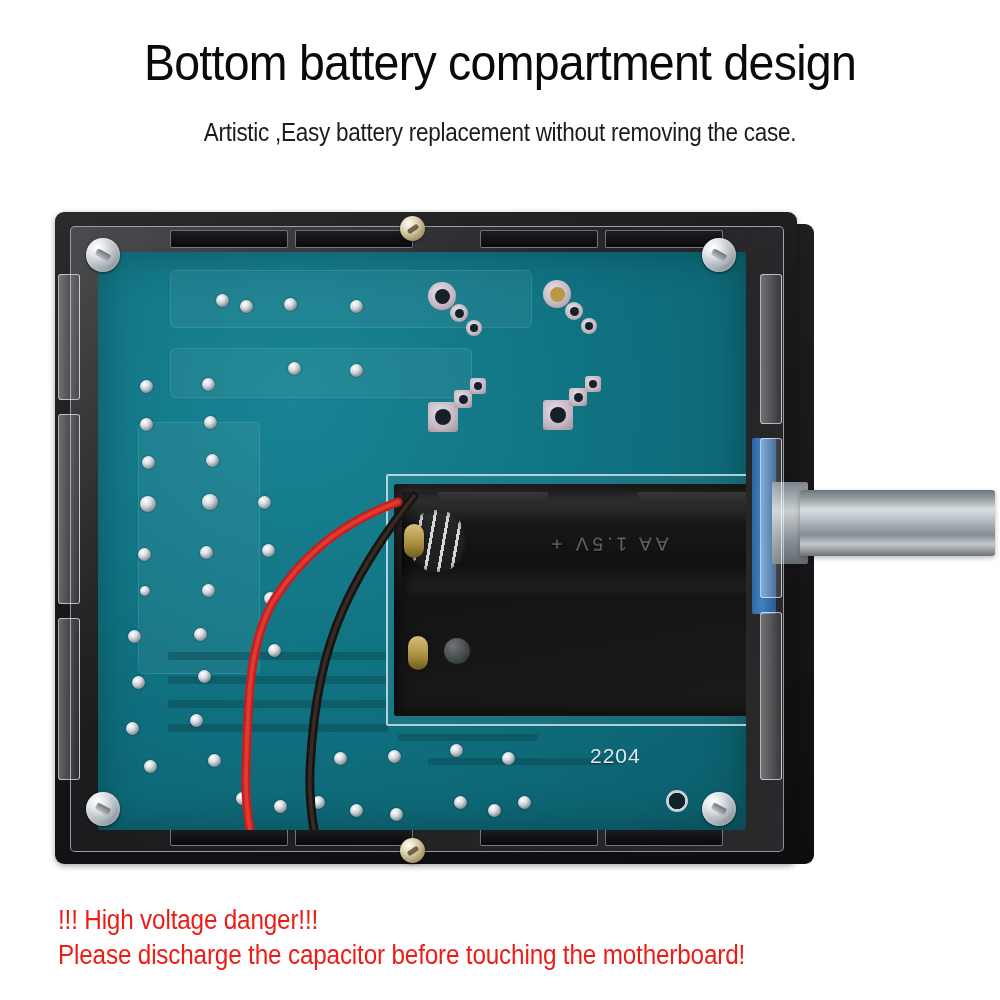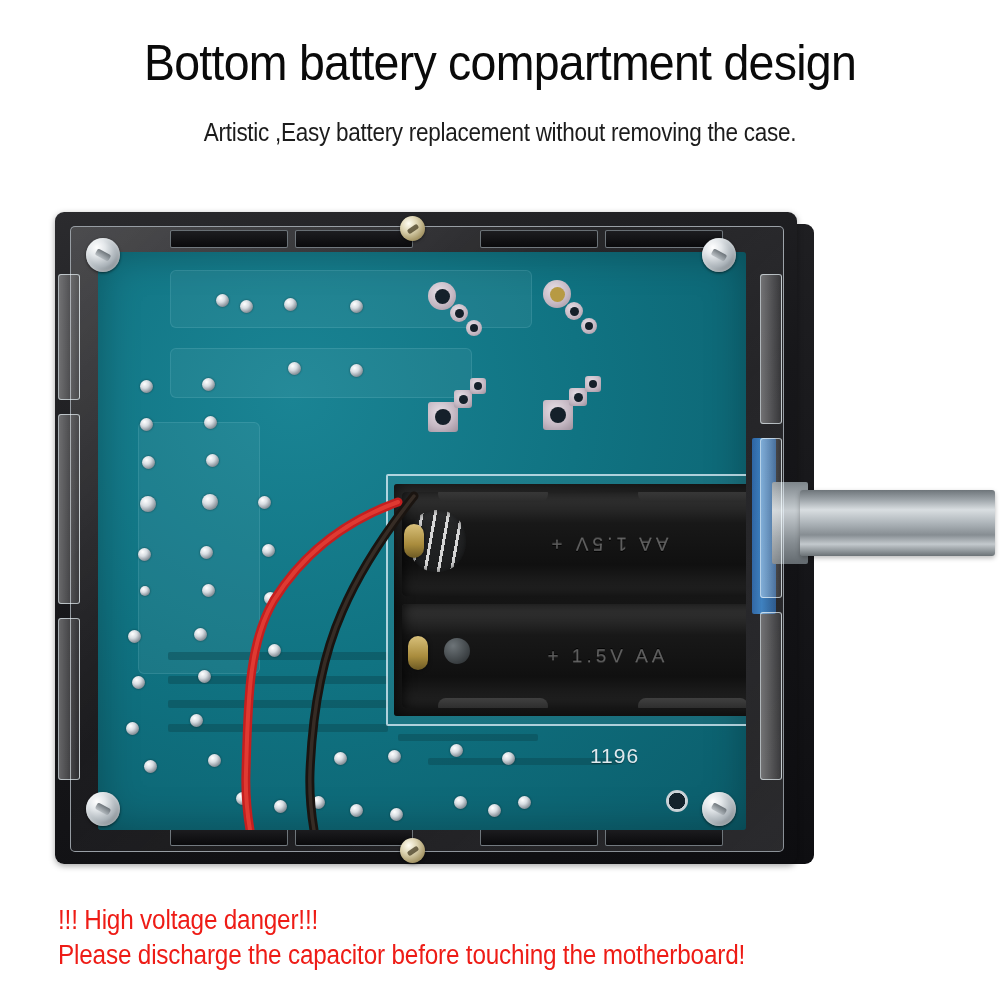--- a/index.html
+++ b/index.html
@@ -485,40 +485,35 @@
     <div class="sj" style="left:252px;top:552px;"></div>
     <div class="sj" style="left:290px;top:498px;"></div>
     <div class="sj" style="left:292px;top:556px;"></div>
     <div class="sj" style="left:352px;top:492px;"></div>
     <div class="sj" style="left:356px;top:544px;"></div>
     <div class="sj" style="left:390px;top:552px;"></div>
     <div class="sj" style="left:404px;top:500px;"></div>
     <div class="sj" style="left:420px;top:544px;"></div>
     <div class="sj" style="left:236px;top:500px;"></div>
 
-    <div class="silk" style="left:492px;top:492px;">1196</div>
+    <div class="silk" style="left:492px;top:492px;">2204</div>
 
     <div class="ringpad" style="left:568px;top:538px;"></div>
 
     <div class="batt-window"></div>
     <div class="batt-holder">
 
       <div class="cell top">
         <div class="rib" style="left:36px;top:-6px;width:110px;"></div>
         <div class="rib" style="left:236px;top:-6px;width:110px;"></div>
         <div class="emboss">AA 1.5V +</div>
       </div>
       <div class="spring" style="left:14px;top:26px;"></div>
       <div class="nub" style="left:10px;top:40px;"></div>
 
-      <div class="cell bot">
-        <div class="rib" style="left:36px;top:94px;width:110px;"></div>
-        <div class="rib" style="left:236px;top:94px;width:110px;"></div>
-        <div class="emboss">+ 1.5V AA</div>
-      </div>
 
       <div class="nub" style="left:14px;top:152px;"></div>
       <div class="plate" style="left:50px;top:154px;"></div>
     </div>
 
     <svg id="wires" viewBox="0 0 648 578">
       <path d="M300,250 C250,268 206,300 176,348 C150,392 150,452 148,520 C147,548 150,566 152,578" fill="none" stroke="#c41f1f" stroke-width="9" stroke-linecap="round"></path>
       <path d="M300,250 C250,268 206,300 176,348 C150,392 150,452 148,520 C147,548 150,566 152,578" fill="none" stroke="#e8443a" stroke-width="4" stroke-linecap="round" opacity=".75"></path>
       <path d="M316,244 C286,282 262,318 244,360 C222,410 214,470 212,520 C211,548 214,566 216,578" fill="none" stroke="#1a1410" stroke-width="9" stroke-linecap="round"></path>
       <path d="M316,244 C286,282 262,318 244,360 C222,410 214,470 212,520 C211,548 214,566 216,578" fill="none" stroke="#4a3c33" stroke-width="3.5" stroke-linecap="round" opacity=".6"></path>

